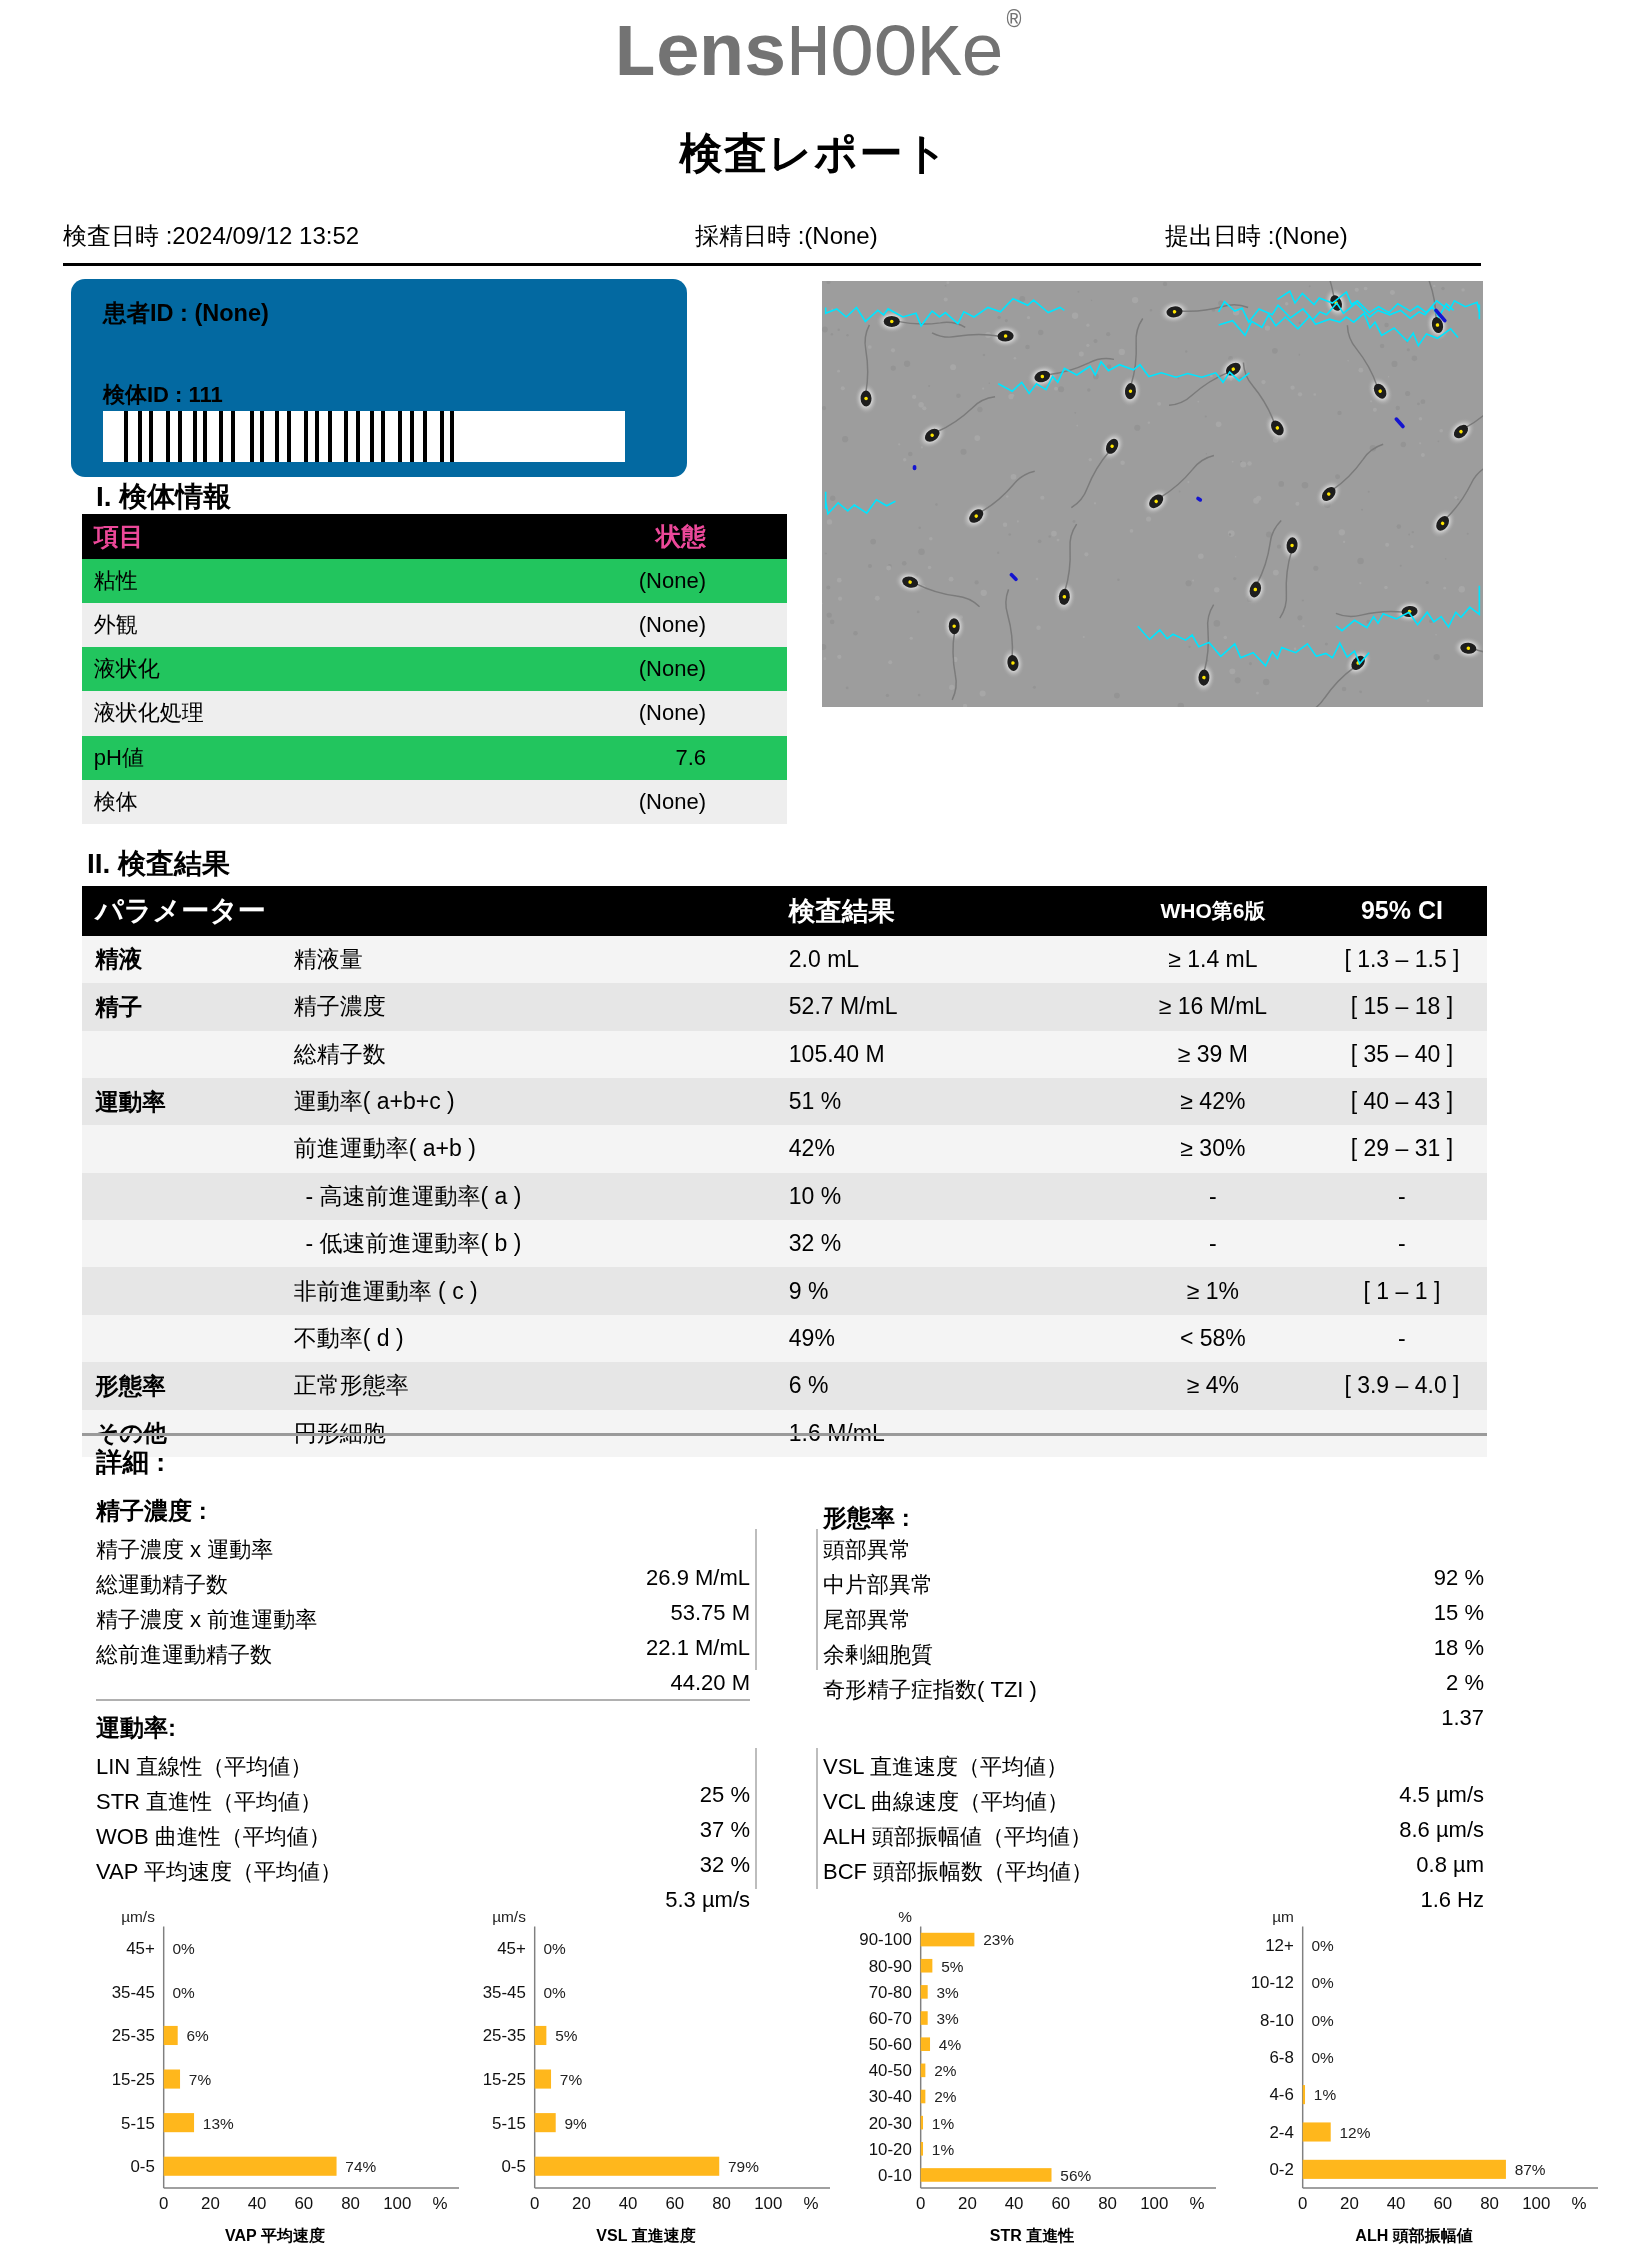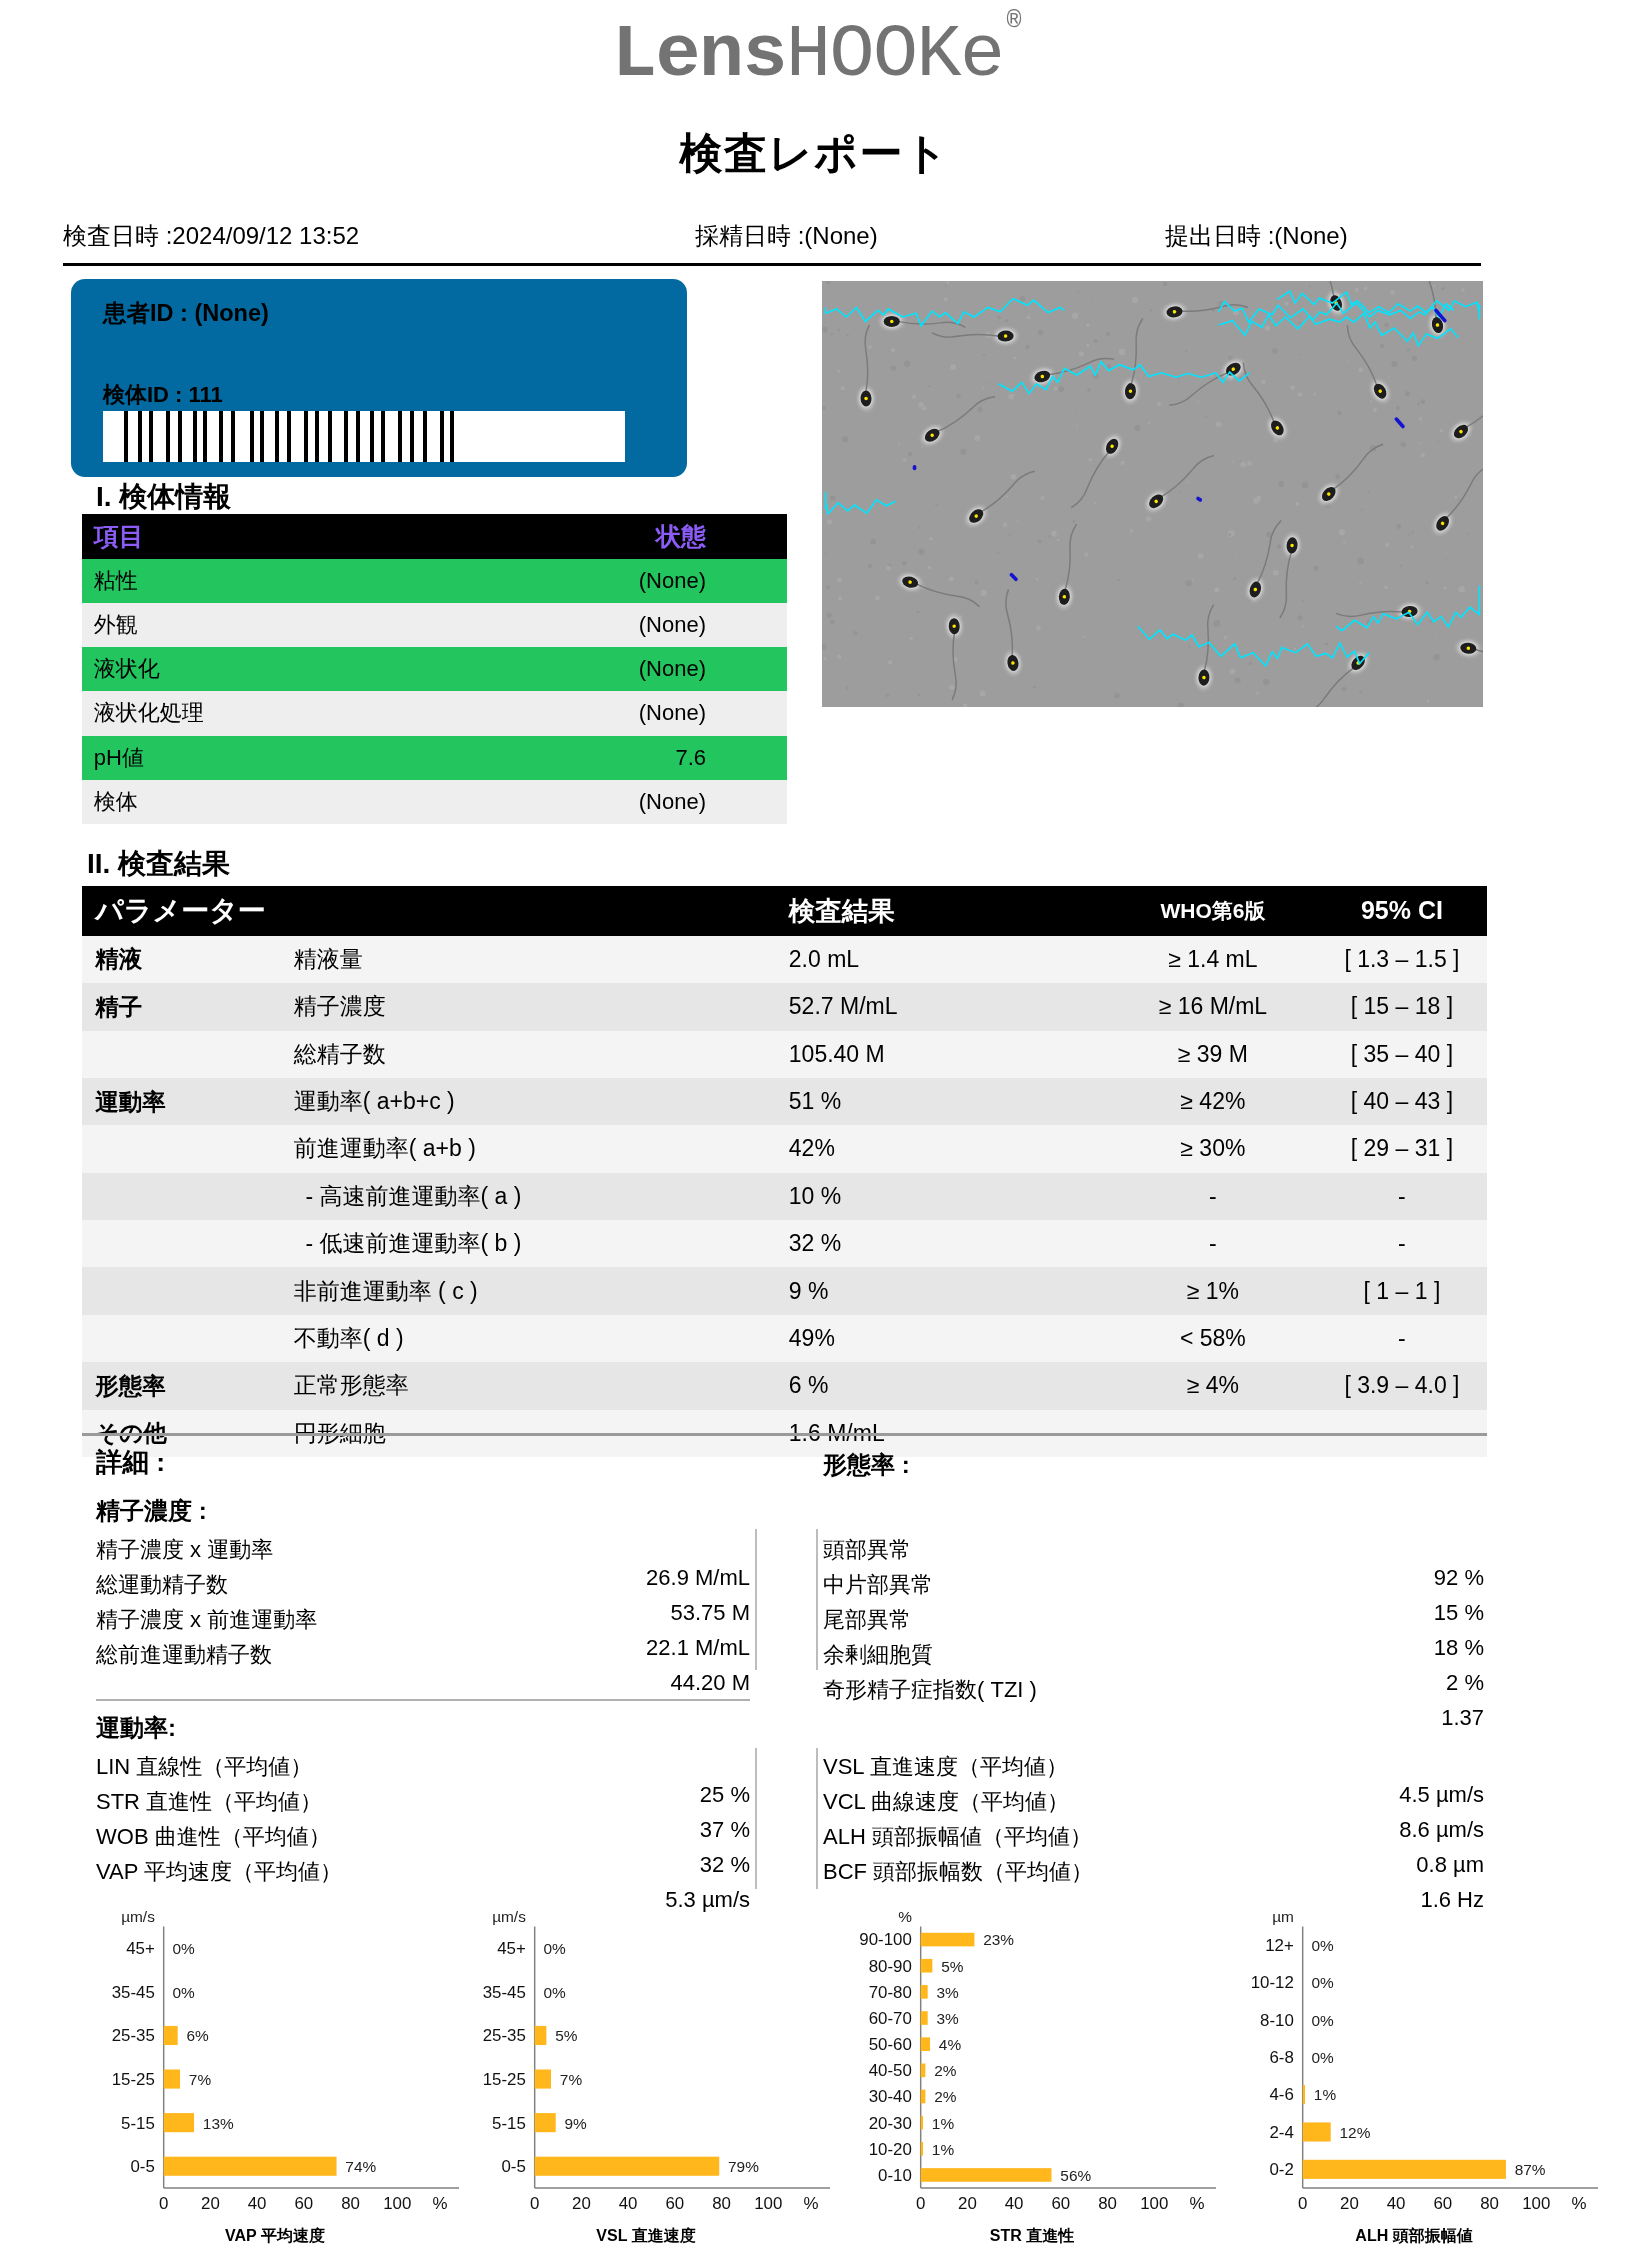--- a/index.html
+++ b/index.html
@@ -134,21 +134,21 @@
   
   .tbl1 {
     position: absolute;
     left: 82px; top: 514px;
     width: 705px;
     border-collapse: collapse;
     font-size: 22px;
   }
   .tbl1 th {
     background: #000;
-    color: #8b5cf6;
+    color: #ec4899;
     font-size: 25px;
     font-weight: bold;
     padding: 5.9px 11.8px;
     text-align: left;
     height: 32px;
   }
   .tbl1 th.r { text-align: right; padding-right: 81px; }
   .tbl1 td {
     padding: 6.6px 11.8px;
     height: 31px;
@@ -910,21 +910,21 @@
         <span class="lbl">精子濃度 x 前進運動率</span>
         <span class="val">22.1 M/mL</span>
       </div>
       <div class="row">
         <span class="lbl">総前進運動精子数</span>
         <span class="val">44.20 M</span>
       </div>
     </div>
   <div class="vline" style="left:755px; top:1529px; height:141px;"></div>
 
-  <div class="dgroup-title" style="left:823px; top:1449px;">形態率 :</div>
+  <div class="dgroup-title" style="left:823px; top:1502px;">形態率 :</div>
   <div class="dlist" id="dlist-morph" style="left:823px; top:1532px; width:661px;">
       <div class="row">
         <span class="lbl">頭部異常</span>
         <span class="val">92 %</span>
       </div>
       <div class="row">
         <span class="lbl">中片部異常</span>
         <span class="val">15 %</span>
       </div>
       <div class="row">

